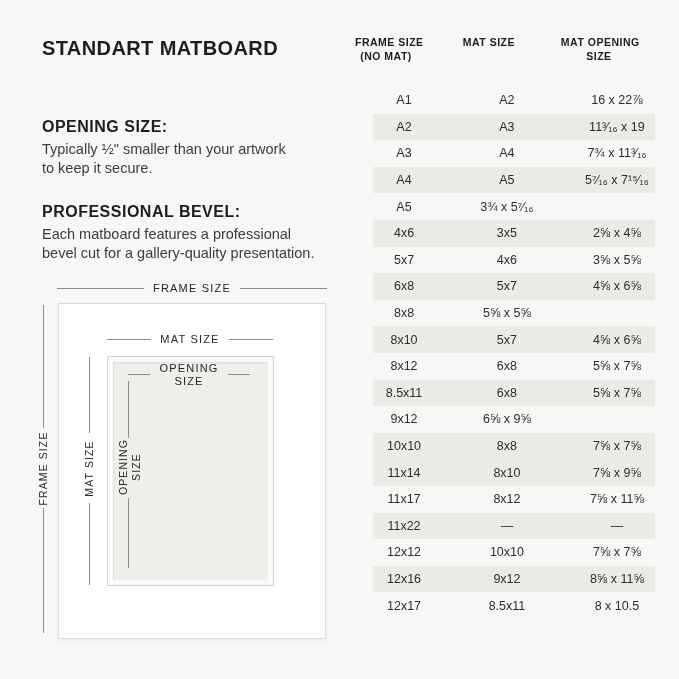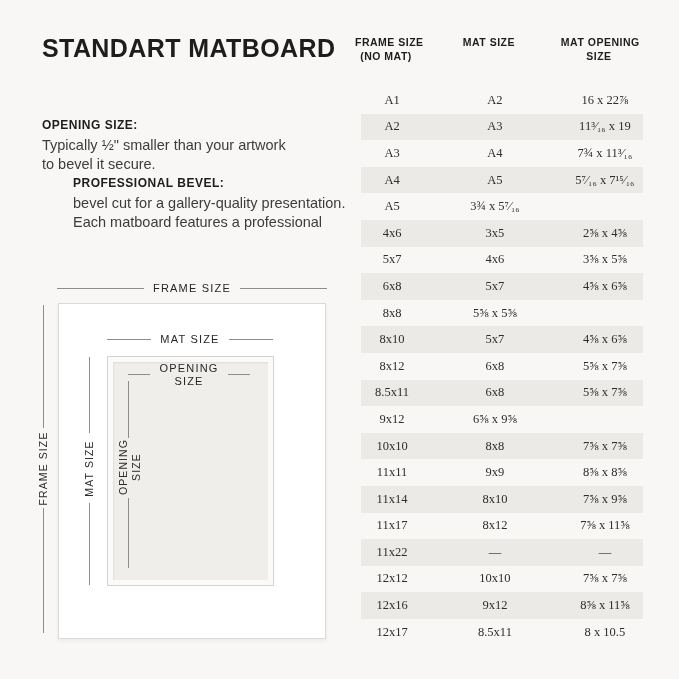--- a/index.html
+++ b/index.html
@@ -13,27 +13,27 @@
     --mat-fill:#f0eeeb;
   }
   html,body{margin:0;padding:0;}
   body{font-family:"Liberation Sans","DejaVu Sans",sans-serif;}
   .canvas{
     position:relative;width:679px;height:679px;background:var(--bg);overflow:hidden;
   }
   
   .title{
     position:absolute;left:42px;top:33px;
-    font-size:25px;font-weight:600;letter-spacing:.4px;line-height:31px;color:var(--ink);
+    font-size:20px;font-weight:600;letter-spacing:.4px;line-height:31px;color:var(--ink);
   }
   .info-section{position:absolute;left:42px;}
-  .info-heading{font-size:12px;font-weight:600;letter-spacing:.5px;color:var(--ink);margin-bottom:4px;}
+  .info-heading{font-size:16px;font-weight:600;letter-spacing:.5px;color:var(--ink);margin-bottom:4px;}
   .info-body{font-size:14.5px;line-height:19px;color:var(--body);}
   #sec-opening{top:118px;}
-  #sec-bevel{top:176px;margin-left:31px;}
+  #sec-bevel{top:203px;}
   
   .hlabel{position:absolute;display:flex;gap:9px;}
   .hlabel .hl-line{flex:1;height:1px;background:var(--line);}
   .hlabel .hl-txt{
     font-size:11px;font-weight:500;letter-spacing:1.2px;color:#262626;
     white-space:nowrap;text-align:center;line-height:13px;margin-top:-6px;
   }
   .hlabel.center{align-items:center;}
   .hlabel.center .hl-txt{margin-top:0;}
   .hlabel.topline .hl-line{margin-top:6px;}
@@ -59,44 +59,44 @@
   }
   
   .table-header{
     position:absolute;left:355px;top:36px;width:282px;
     display:grid;grid-template-columns:22% 51% 27%;
   }
   .th{
     text-align:center;font-size:10.5px;font-weight:600;letter-spacing:.5px;
     line-height:13.5px;color:var(--ink);white-space:nowrap;
   }
-  .table-rows{position:absolute;left:361px;top:87px;width:282px;font-family:Liberation Serif, serif;}
+  .table-rows{position:absolute;left:373px;top:87px;width:282px;}
   .trow{display:grid;grid-template-columns:22% 51% 27%;height:26.6px;align-items:center;}
   .trow.striped{background:var(--stripe);}
   .tcell{text-align:center;font-size:12.5px;color:#2d2d2d;white-space:nowrap;}
 </style>
 </head>
 <body>
 
 <div class="canvas">
 
   <div class="title">
     <div>STANDART MATBOARD</div>
   </div>
 
   <div class="info-section" id="sec-opening">
     <div class="info-heading">OPENING SIZE:</div>
     <div class="info-body">Typically ½" smaller than your artwork</div>
-    <div class="info-body">to bevel it secure.</div>
+    <div class="info-body">to keep it secure.</div>
   </div>
 
   <div class="info-section" id="sec-bevel">
     <div class="info-heading">PROFESSIONAL BEVEL:</div>
+    <div class="info-body">Each matboard features a professional</div>
     <div class="info-body">bevel cut for a gallery-quality presentation.</div>
-    <div class="info-body">Each matboard features a professional</div>
   </div>
 
   <div>
 
     <div class="hlabel center" style="left:57px;top:282px;width:270px;">
       <div class="hl-line"></div>
       <div class="hl-txt">FRAME SIZE</div>
       <div class="hl-line"></div>
     </div>
 
@@ -213,25 +213,20 @@
       </div>
       <div class="trow">
         <div class="tcell">9x12</div>
         <div class="tcell">6⅝ x 9⅝</div>
       </div>
       <div class="trow striped">
         <div class="tcell">10x10</div>
         <div class="tcell">8x8</div>
         <div class="tcell">7⅝ x 7⅝</div>
       </div>
-      <div class="trow">
-        <div class="tcell">11x11</div>
-        <div class="tcell">9x9</div>
-        <div class="tcell">8⅝ x 8⅝</div>
-      </div>
       <div class="trow striped">
         <div class="tcell">11x14</div>
         <div class="tcell">8x10</div>
         <div class="tcell">7⅝ x 9⅝</div>
       </div>
       <div class="trow">
         <div class="tcell">11x17</div>
         <div class="tcell">8x12</div>
         <div class="tcell">7⅝ x 11⅝</div>
       </div>

